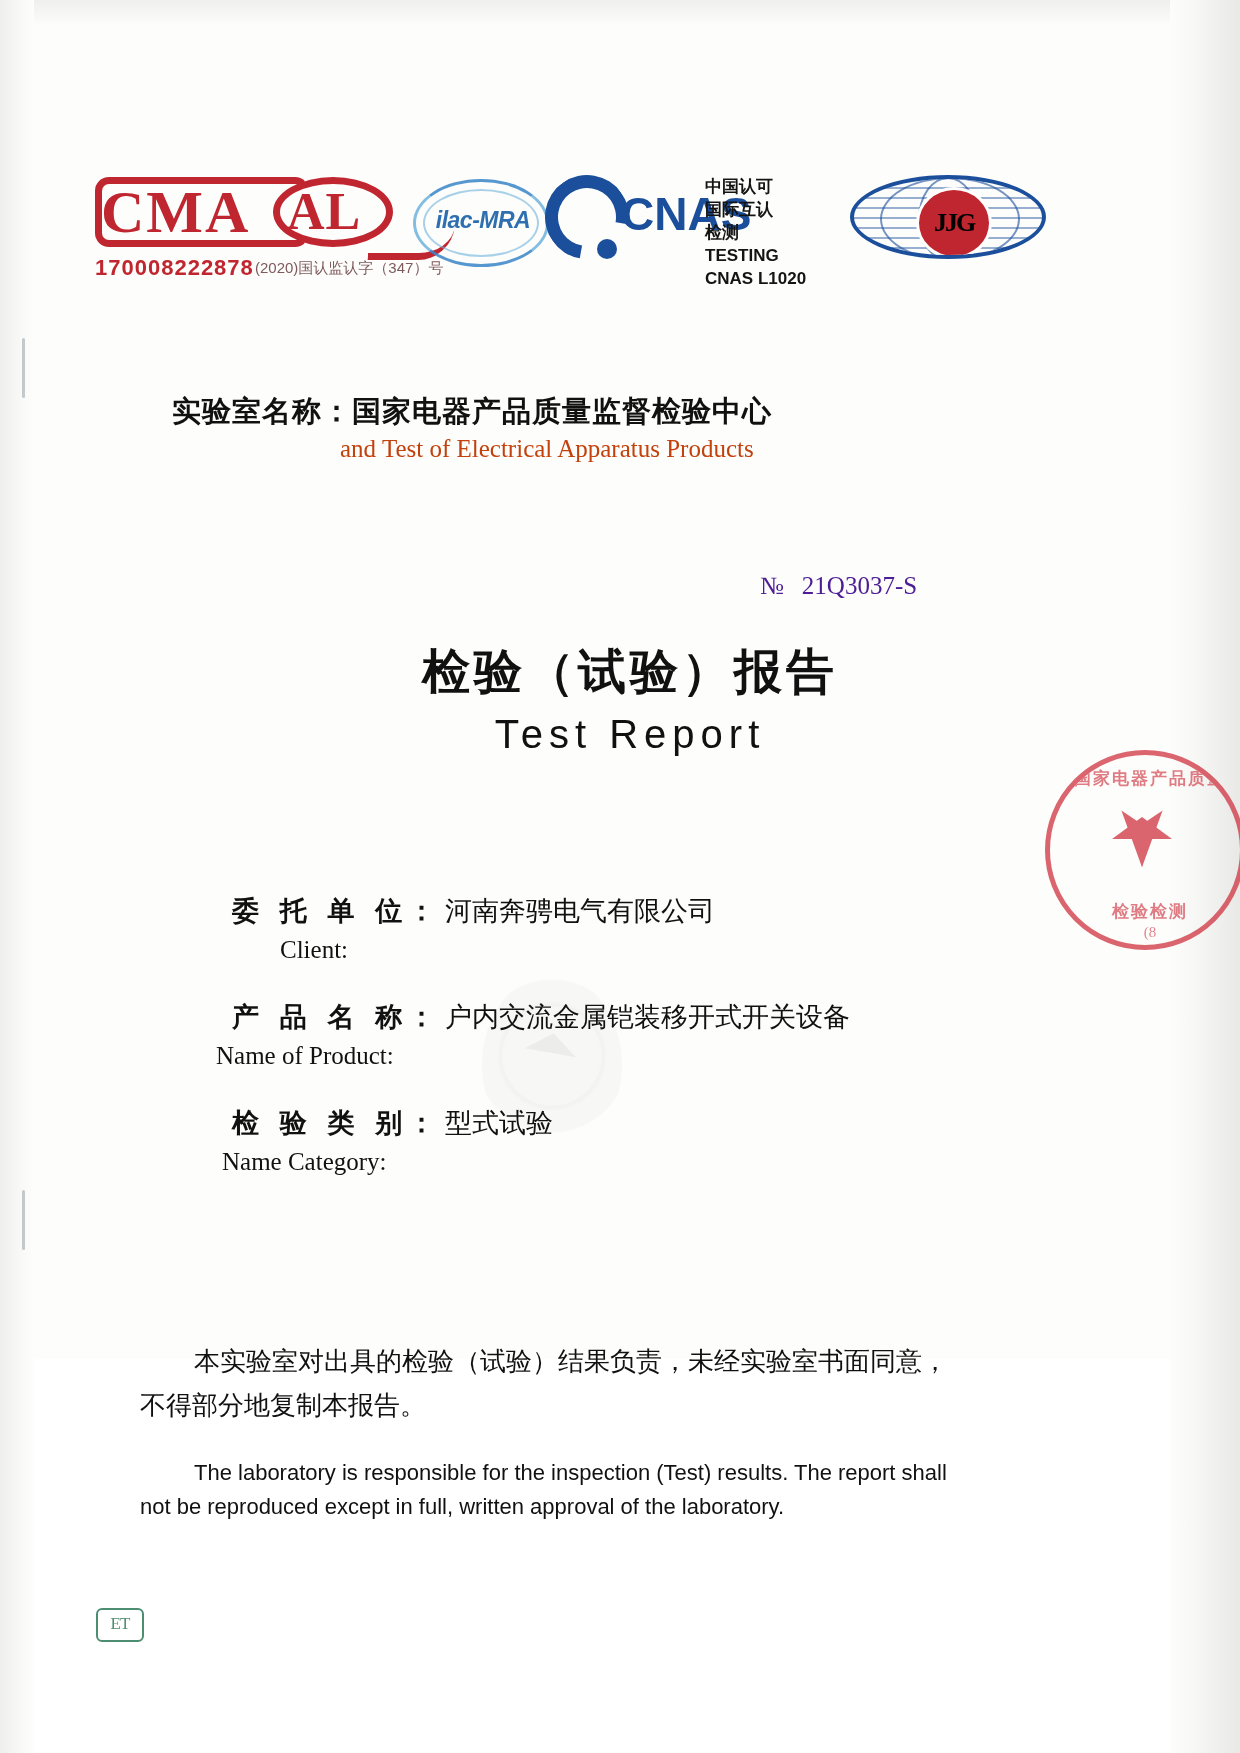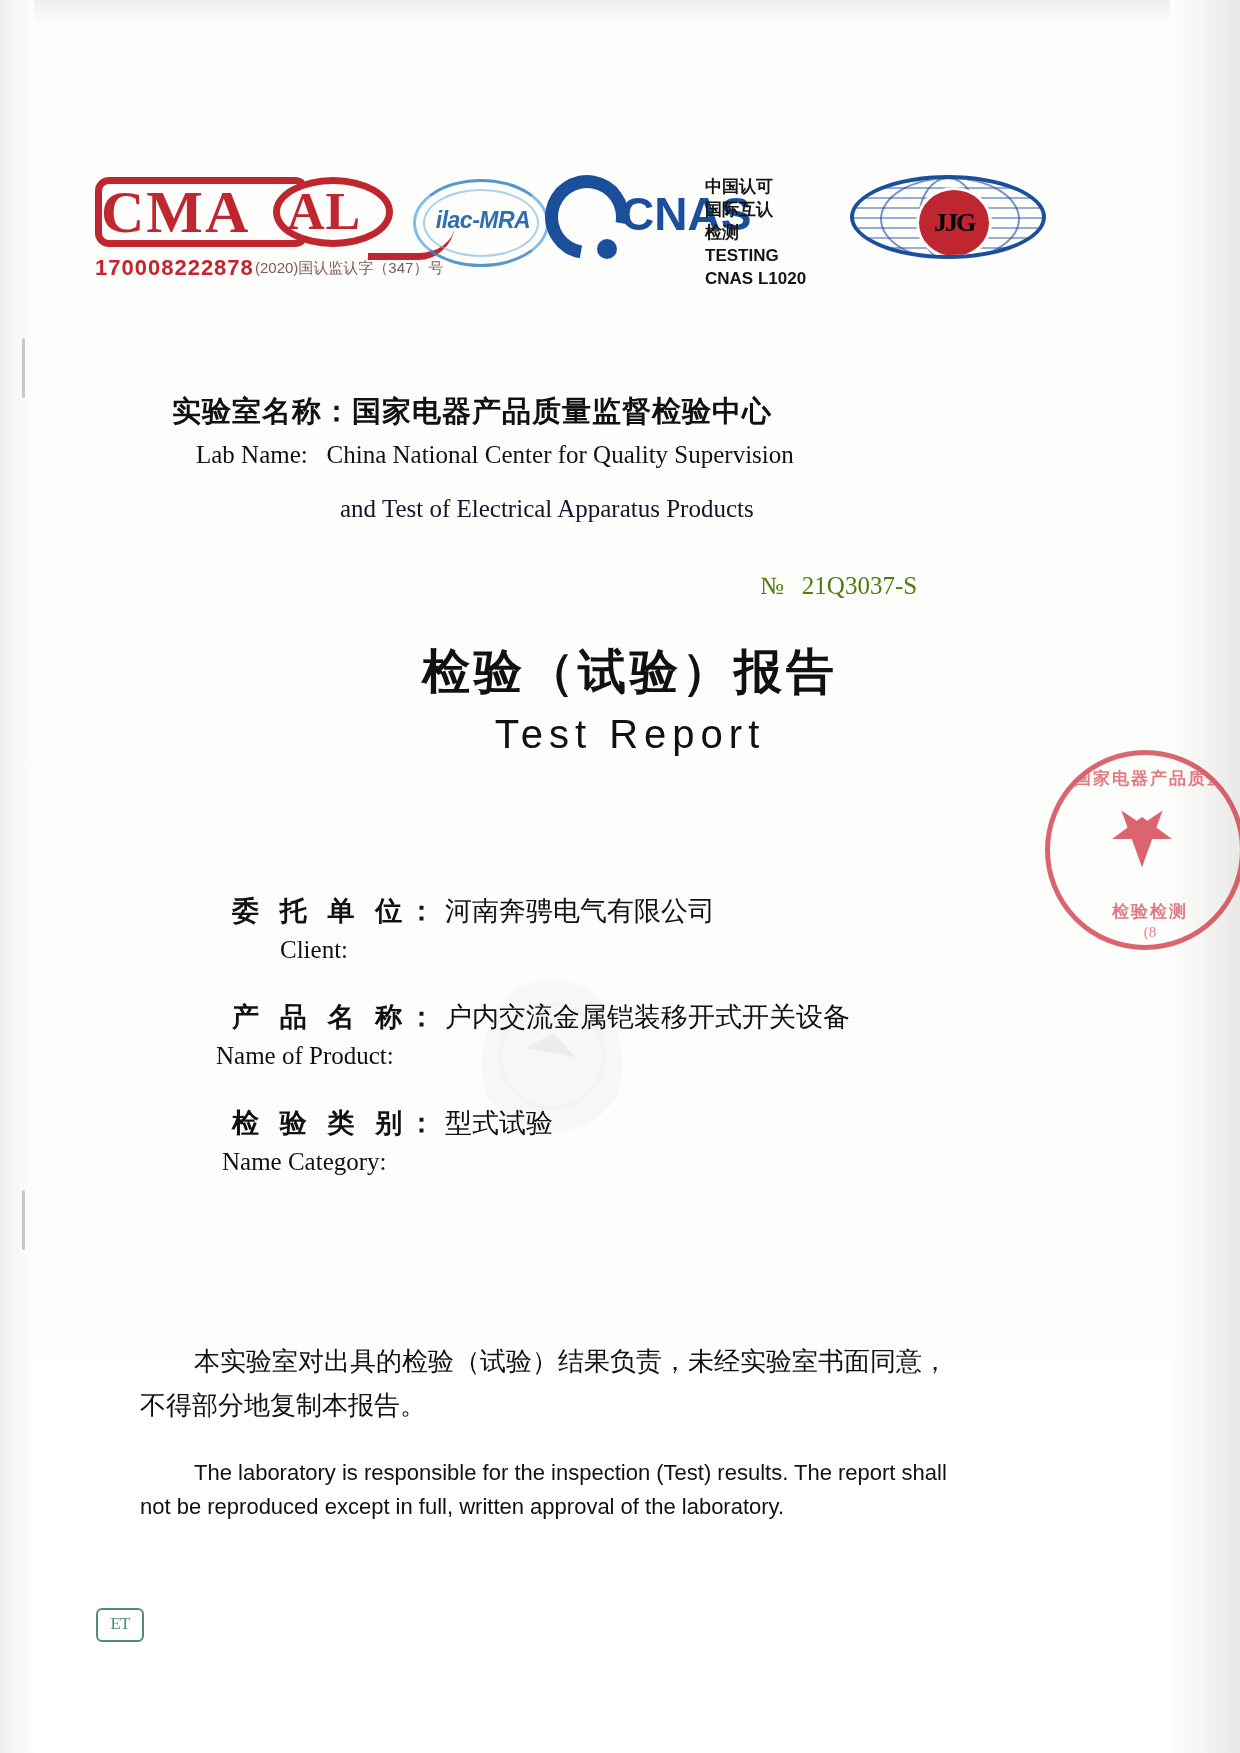--- a/index.html
+++ b/index.html
@@ -282,33 +282,32 @@
     font-family: "Liberation Serif", serif;
     font-size: 25px;
     color: #111;
     line-height: 34px;
   }
   .lab-en .indent { display: inline-block; }
   .lab-en-2 {
     padding-left: 340px;
     font-family: "Liberation Serif", serif;
     font-size: 25px;
-    color: #0f172a;
+    color: #c2410c;
     line-height: 34px;
-    margin-top: 20px;
   }
 
   
   .report-no {
     position: absolute;
     left: 760px;
     top: 572px;
     font-family: "Liberation Serif", serif;
     font-size: 25px;
-    color: #4d7c0f;
+    color: #4c1d95;
     white-space: nowrap;
   }
   .report-no .no-mark {
     font-size: 25px;
   }
   .report-no .no-val { margin-left: 18px; }
 
   
   .title-cn {
     position: absolute;
@@ -563,24 +562,20 @@
         <div class="jjg-reg">®</div>
       </div>
     </div>
 
   </div>
 
   <div class="lab-block">
     <div class="lab-cn">
       <span>实验室名称：</span><span>国家电器产品质量监督检验中心</span>
     </div>
-    <div class="lab-en">
-      <span>Lab Name:</span>
-      <span class="indent">&nbsp;&nbsp;</span><span>China National Center for Quality Supervision</span>
-    </div>
     <div class="lab-en-2">and Test of Electrical Apparatus Products</div>
   </div>
 
   <div class="report-no">
     <span class="no-mark">№</span><span class="no-val">21Q3037-S</span>
   </div>
 
   <div class="title-cn">检验（试验）报告</div>
   <div class="title-en">Test  Report</div>
 

